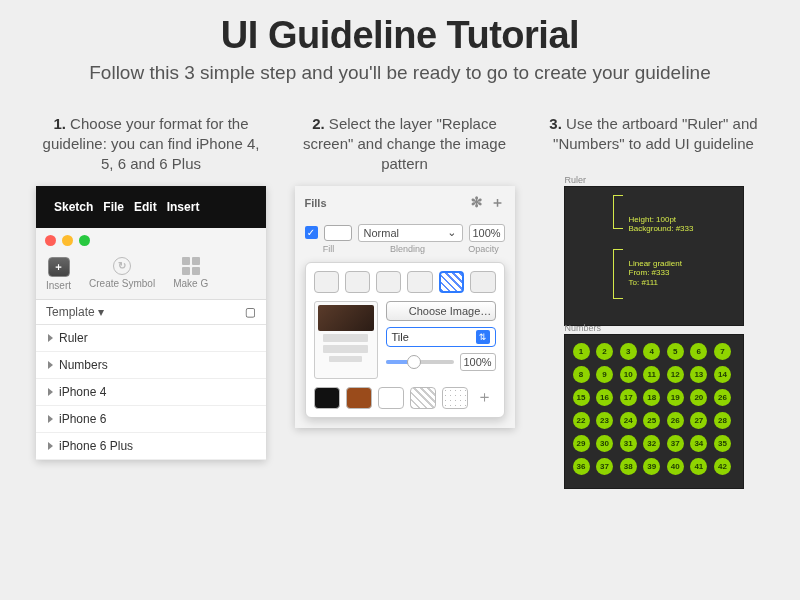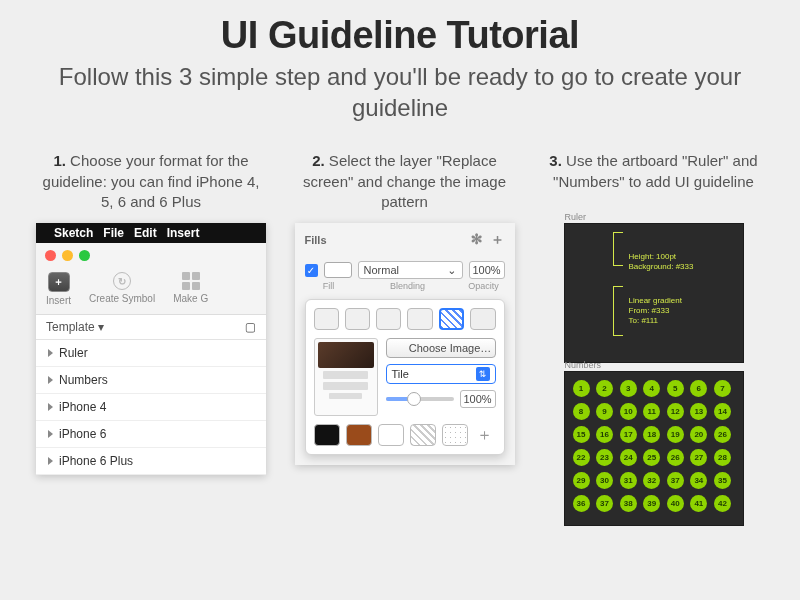--- a/index.html
+++ b/index.html
@@ -6,29 +6,29 @@
   body {
     width: 800px;
     height: 600px;
     background: #efefef;
     font-family: -apple-system, "Helvetica Neue", Arial, sans-serif;
     overflow: hidden;
     color: #4a4a4a;
   }
   .hero { text-align: center; padding: 14px 40px 6px; }
   .hero h1 { font-size: 38px; font-weight: 700; color: #2a2a2a; letter-spacing: -0.5px; }
-  .hero p { font-size: 24px; font-weight: 300; color: #555; line-height: 1.3; margin-top: 4px; }
+  .hero p { font-size: 19px; font-weight: 300; color: #555; line-height: 1.3; margin-top: 4px; }
   .cols { display: flex; justify-content: space-between; padding: 22px 36px 0; gap: 28px; }
   .col { flex: 1; display: flex; flex-direction: column; align-items: center; }
   .caption { font-size: 15px; color: #555; text-align: center; line-height: 1.35; min-height: 72px; }
   .caption b { font-weight: 700; color: #333; }
 
   
   .panel1 { width: 230px; background: #fff; box-shadow: 0 2px 8px rgba(0,0,0,.18); font-size: 12px; }
-  .menubar { background: #111; color: #fff; display: flex; align-items: center; gap: 10px; padding: 3px 8px; font-size: 12px; font-weight: 600; }
+  .menubar { background: #111; color: #fff; display: flex; align-items: center; gap: 10px; padding: 14px 8px; font-size: 12px; font-weight: 600; }
   .menubar span:first-child { font-size: 14px; }
   .traffic { display: flex; gap: 6px; padding: 7px 9px; background: #f4f4f4; }
   .dot { width: 11px; height: 11px; border-radius: 50%; }
   .dot.red { background: #ff5f57; } .dot.yellow { background: #febc2e; } .dot.green { background: #28c840; }
   .toolbar1 { display: flex; align-items: flex-start; gap: 18px; padding: 4px 10px 8px; background: #f4f4f4; border-bottom: 1px solid #ddd; }
   .tbtn { display: flex; flex-direction: column; align-items: center; font-size: 10px; color: #888; gap: 3px; }
   .tbtn .sq { width: 22px; height: 20px; border: 1px solid #888; border-radius: 4px; background: linear-gradient(#666,#444); color:#fff; display:flex; align-items:center; justify-content:center; font-weight:600; }
   .tbtn .circ { width: 18px; height: 18px; border: 1.5px solid #bbb; border-radius: 50%; display:flex; align-items:center; justify-content:center; color:#bbb; font-weight:600; }
   .tbtn .grid4 { display:grid; grid-template-columns: 8px 8px; grid-template-rows: 8px 8px; gap:2px; }
   .tbtn .grid4 i { background:#bbb; border-radius:1px; }

